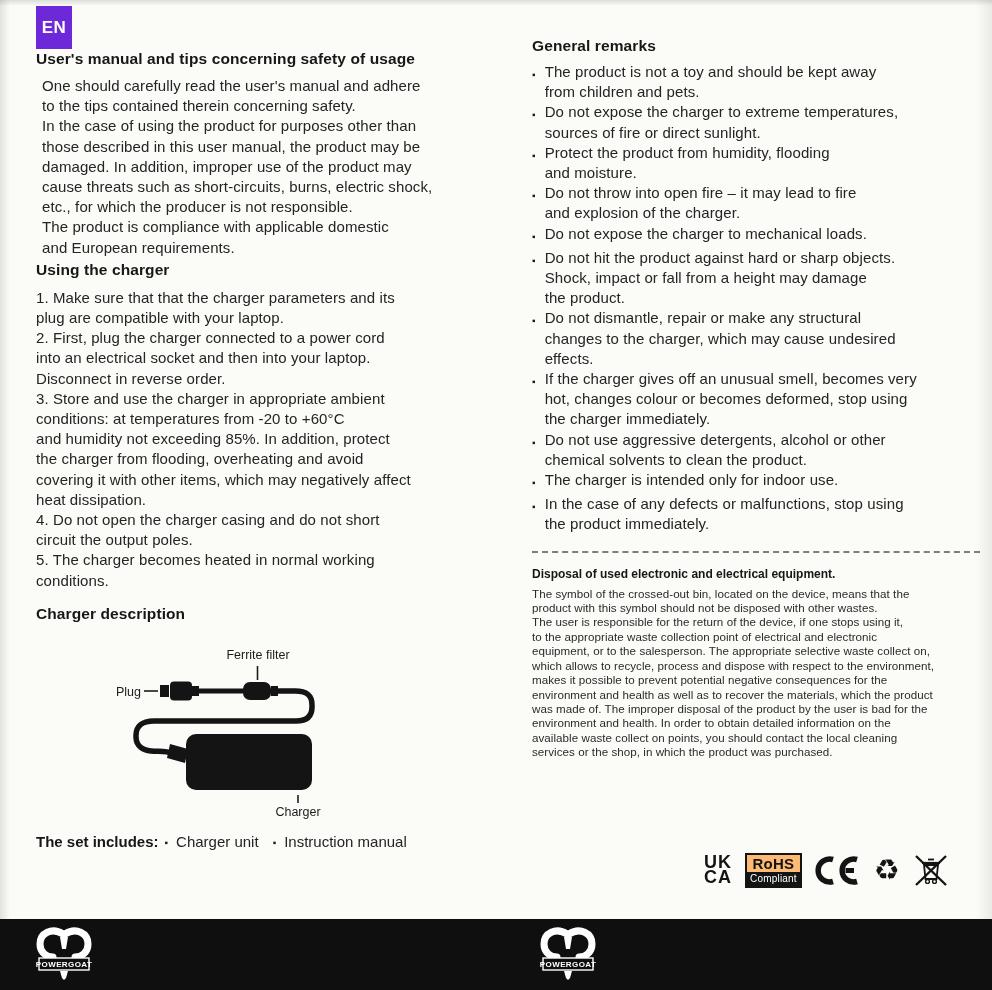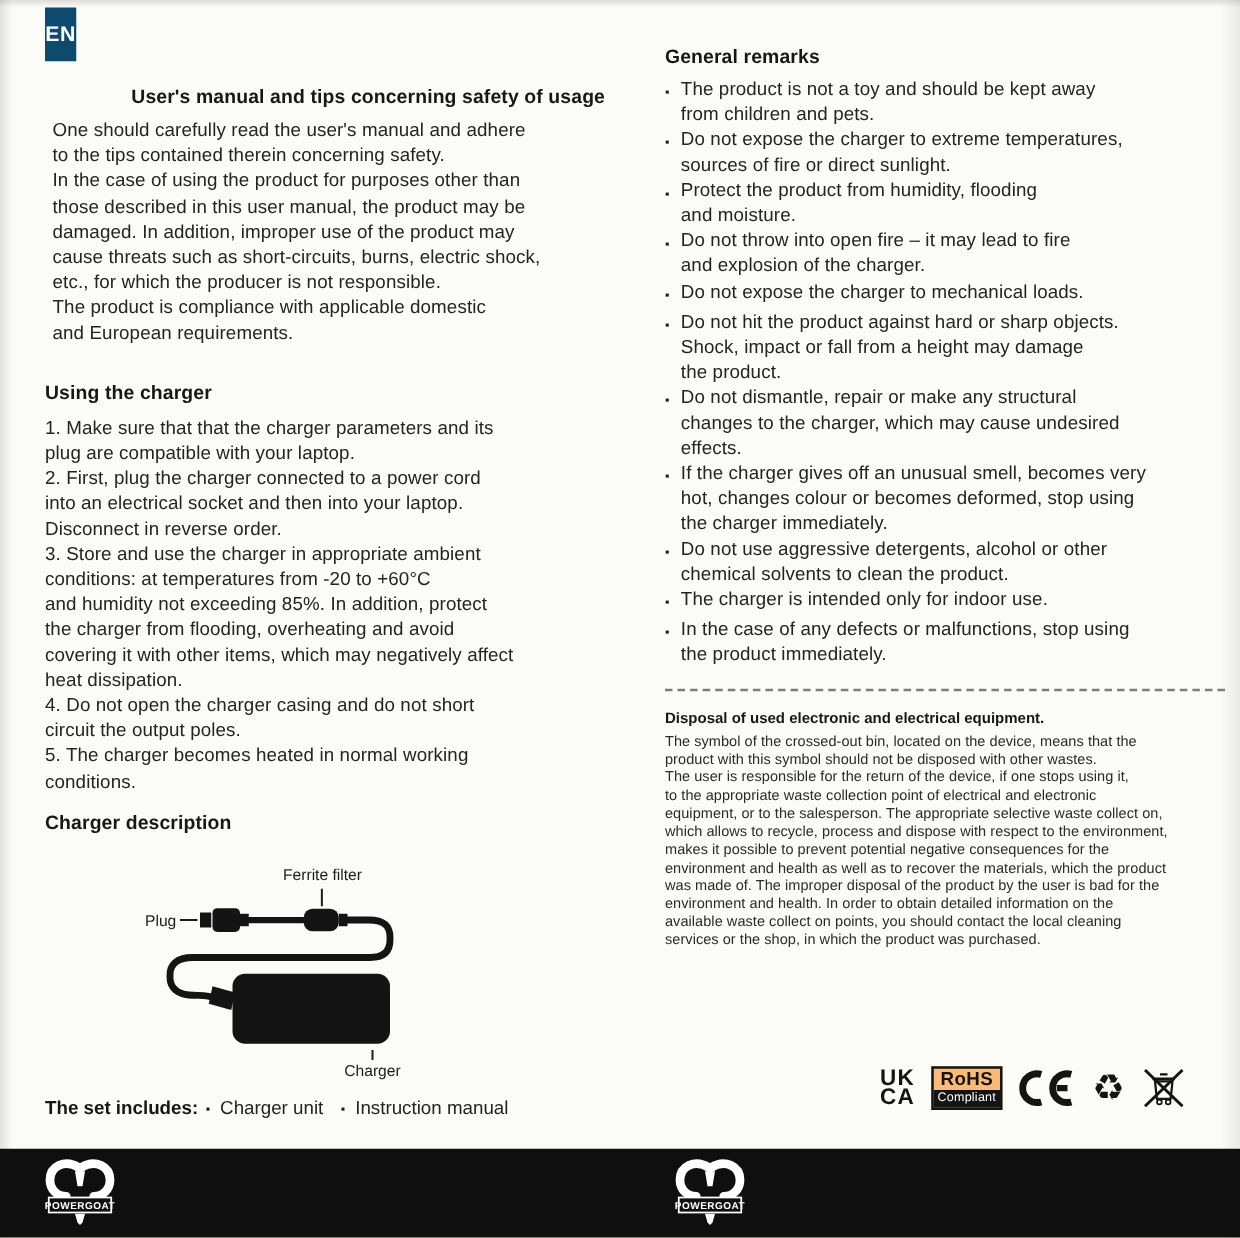--- a/index.html
+++ b/index.html
@@ -8,34 +8,34 @@
     font-family:"Liberation Sans", sans-serif;color:#242424;
     background:
       linear-gradient(to right, rgba(0,0,0,0.10), rgba(0,0,0,0) 10px),
       linear-gradient(to left, rgba(0,0,0,0.07), rgba(0,0,0,0) 16px),
       linear-gradient(to bottom, rgba(0,0,0,0.12), rgba(0,0,0,0) 6px),
       #fbfbf8;
   }
   .col-left{position:absolute;left:36px;top:6px;width:448px;}
   .col-right{position:absolute;left:532px;top:36px;width:450px;}
   .en-badge{
-    width:25px;height:43px;background:#0c4a6e;color:#fff;
+    width:36px;height:43px;background:#6d28d9;color:#fff;
     display:flex;align-items:center;justify-content:center;
     font-weight:bold;font-size:17px;letter-spacing:0.5px;
   }
   h2{
     font-size:15.5px;line-height:20px;margin:0;color:#171717;
     font-weight:bold;letter-spacing:0.1px;
   }
-  .safety-title{margin-top:19px;text-align:right;}
+  .safety-title{}
   .body-text{
     font-size:15px;line-height:20.2px;margin:7px 0 0 6px;
     white-space:pre-line;letter-spacing:0.1px;
   }
-  .using-title{margin-top:28px;}
+  .using-title{margin-top:2px;}
   .steps{margin-top:8px;}
   .step{margin:0;font-size:15px;line-height:20.2px;white-space:pre-line;letter-spacing:0.1px;}
   .desc-title{margin-top:13px;}
   .diagram{display:block;margin:14px 0 0 62px;}
   .diagram text{font-family:"Liberation Sans", sans-serif;fill:#1c1c1c;font-size:12.5px;}
   .set-line{margin-top:10px;font-size:15px;display:flex;align-items:baseline;gap:6px;}
   .set-label{font-weight:bold;color:#171717;}
   .set-items{display:flex;gap:14px;}
   .set-item{display:flex;gap:8px;align-items:baseline;}
   .sq{font-size:10px;color:#1b1b1b;transform:translateY(-1px);}

